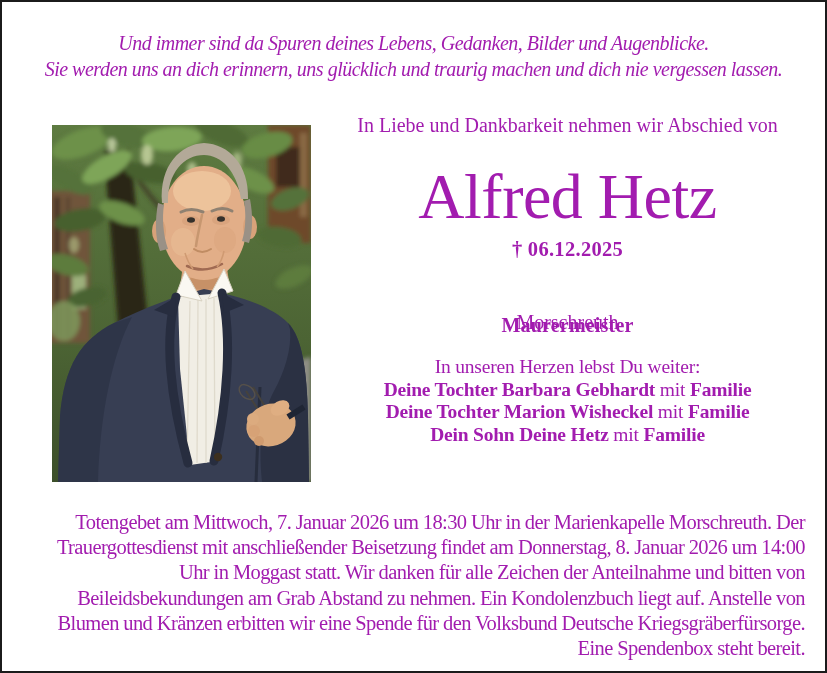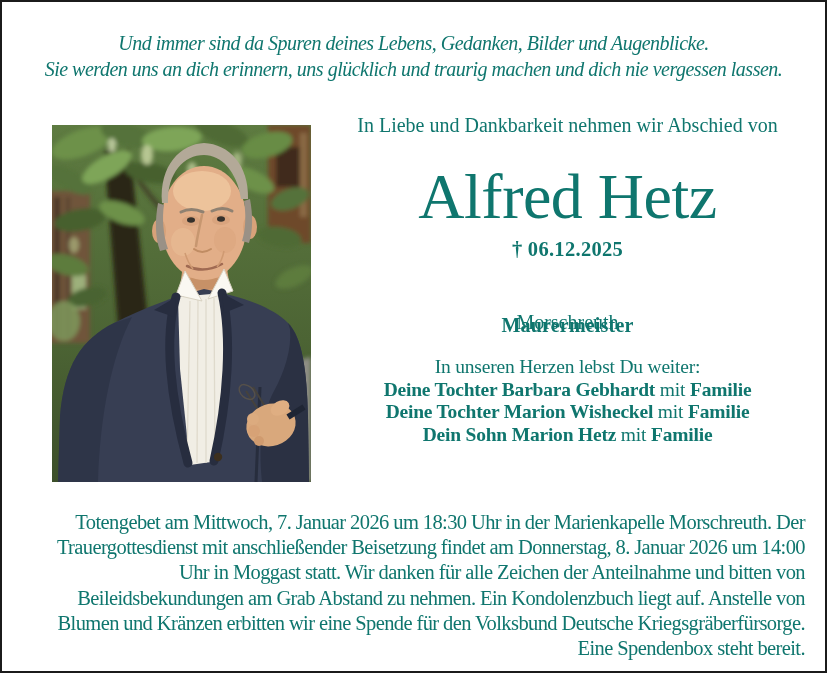--- a/index.html
+++ b/index.html
@@ -5,21 +5,21 @@
 <style>
   html, body { margin: 0; padding: 0; background: #ffffff; }
   .page {
     position: relative;
     width: 827px;
     height: 673px;
     box-sizing: border-box;
     background: #ffffff;
     border: 2px solid #1b1b1b;
     font-family: "Liberation Serif", serif;
-    color: #0f766e;
+    color: #a21caf;
     overflow: hidden;
   }
   .abs { position: absolute; }
 
   
   .epigraph {
     top: 28px; left: 0; right: 0;
     text-align: center;
     font-style: italic;
     font-size: 20px;
@@ -204,21 +204,21 @@
       <span class="b">Deine Tochter Barbara Gebhardt</span>
       <span>mit</span>
       <span class="b">Familie</span>
     </div>
     <div>
       <span class="b">Deine Tochter Marion Wisheckel</span>
       <span>mit</span>
       <span class="b">Familie</span>
     </div>
     <div>
-      <span class="b">Dein Sohn Marion Hetz</span>
+      <span class="b">Dein Sohn Deine Hetz</span>
       <span>mit</span>
       <span class="b">Familie</span>
     </div>
   </div>
 
   <div class="abs details">Totengebet am Mittwoch, 7. Januar 2026 um 18:30 Uhr in der Marienkapelle Morschreuth. Der Trauergottesdienst mit anschließender Beisetzung findet am Donnerstag, 8. Januar 2026 um 14:00 Uhr in Moggast statt. Wir danken für alle Zeichen der Anteilnahme und bitten von Beileidsbekundungen am Grab Abstand zu nehmen. Ein Kondolenzbuch liegt auf. Anstelle von Blumen und Kränzen erbitten wir eine Spende für den Volksbund Deutsche Kriegsgräberfürsorge. Eine Spendenbox steht bereit.</div>
 
 </div>
 
 </body></html>

